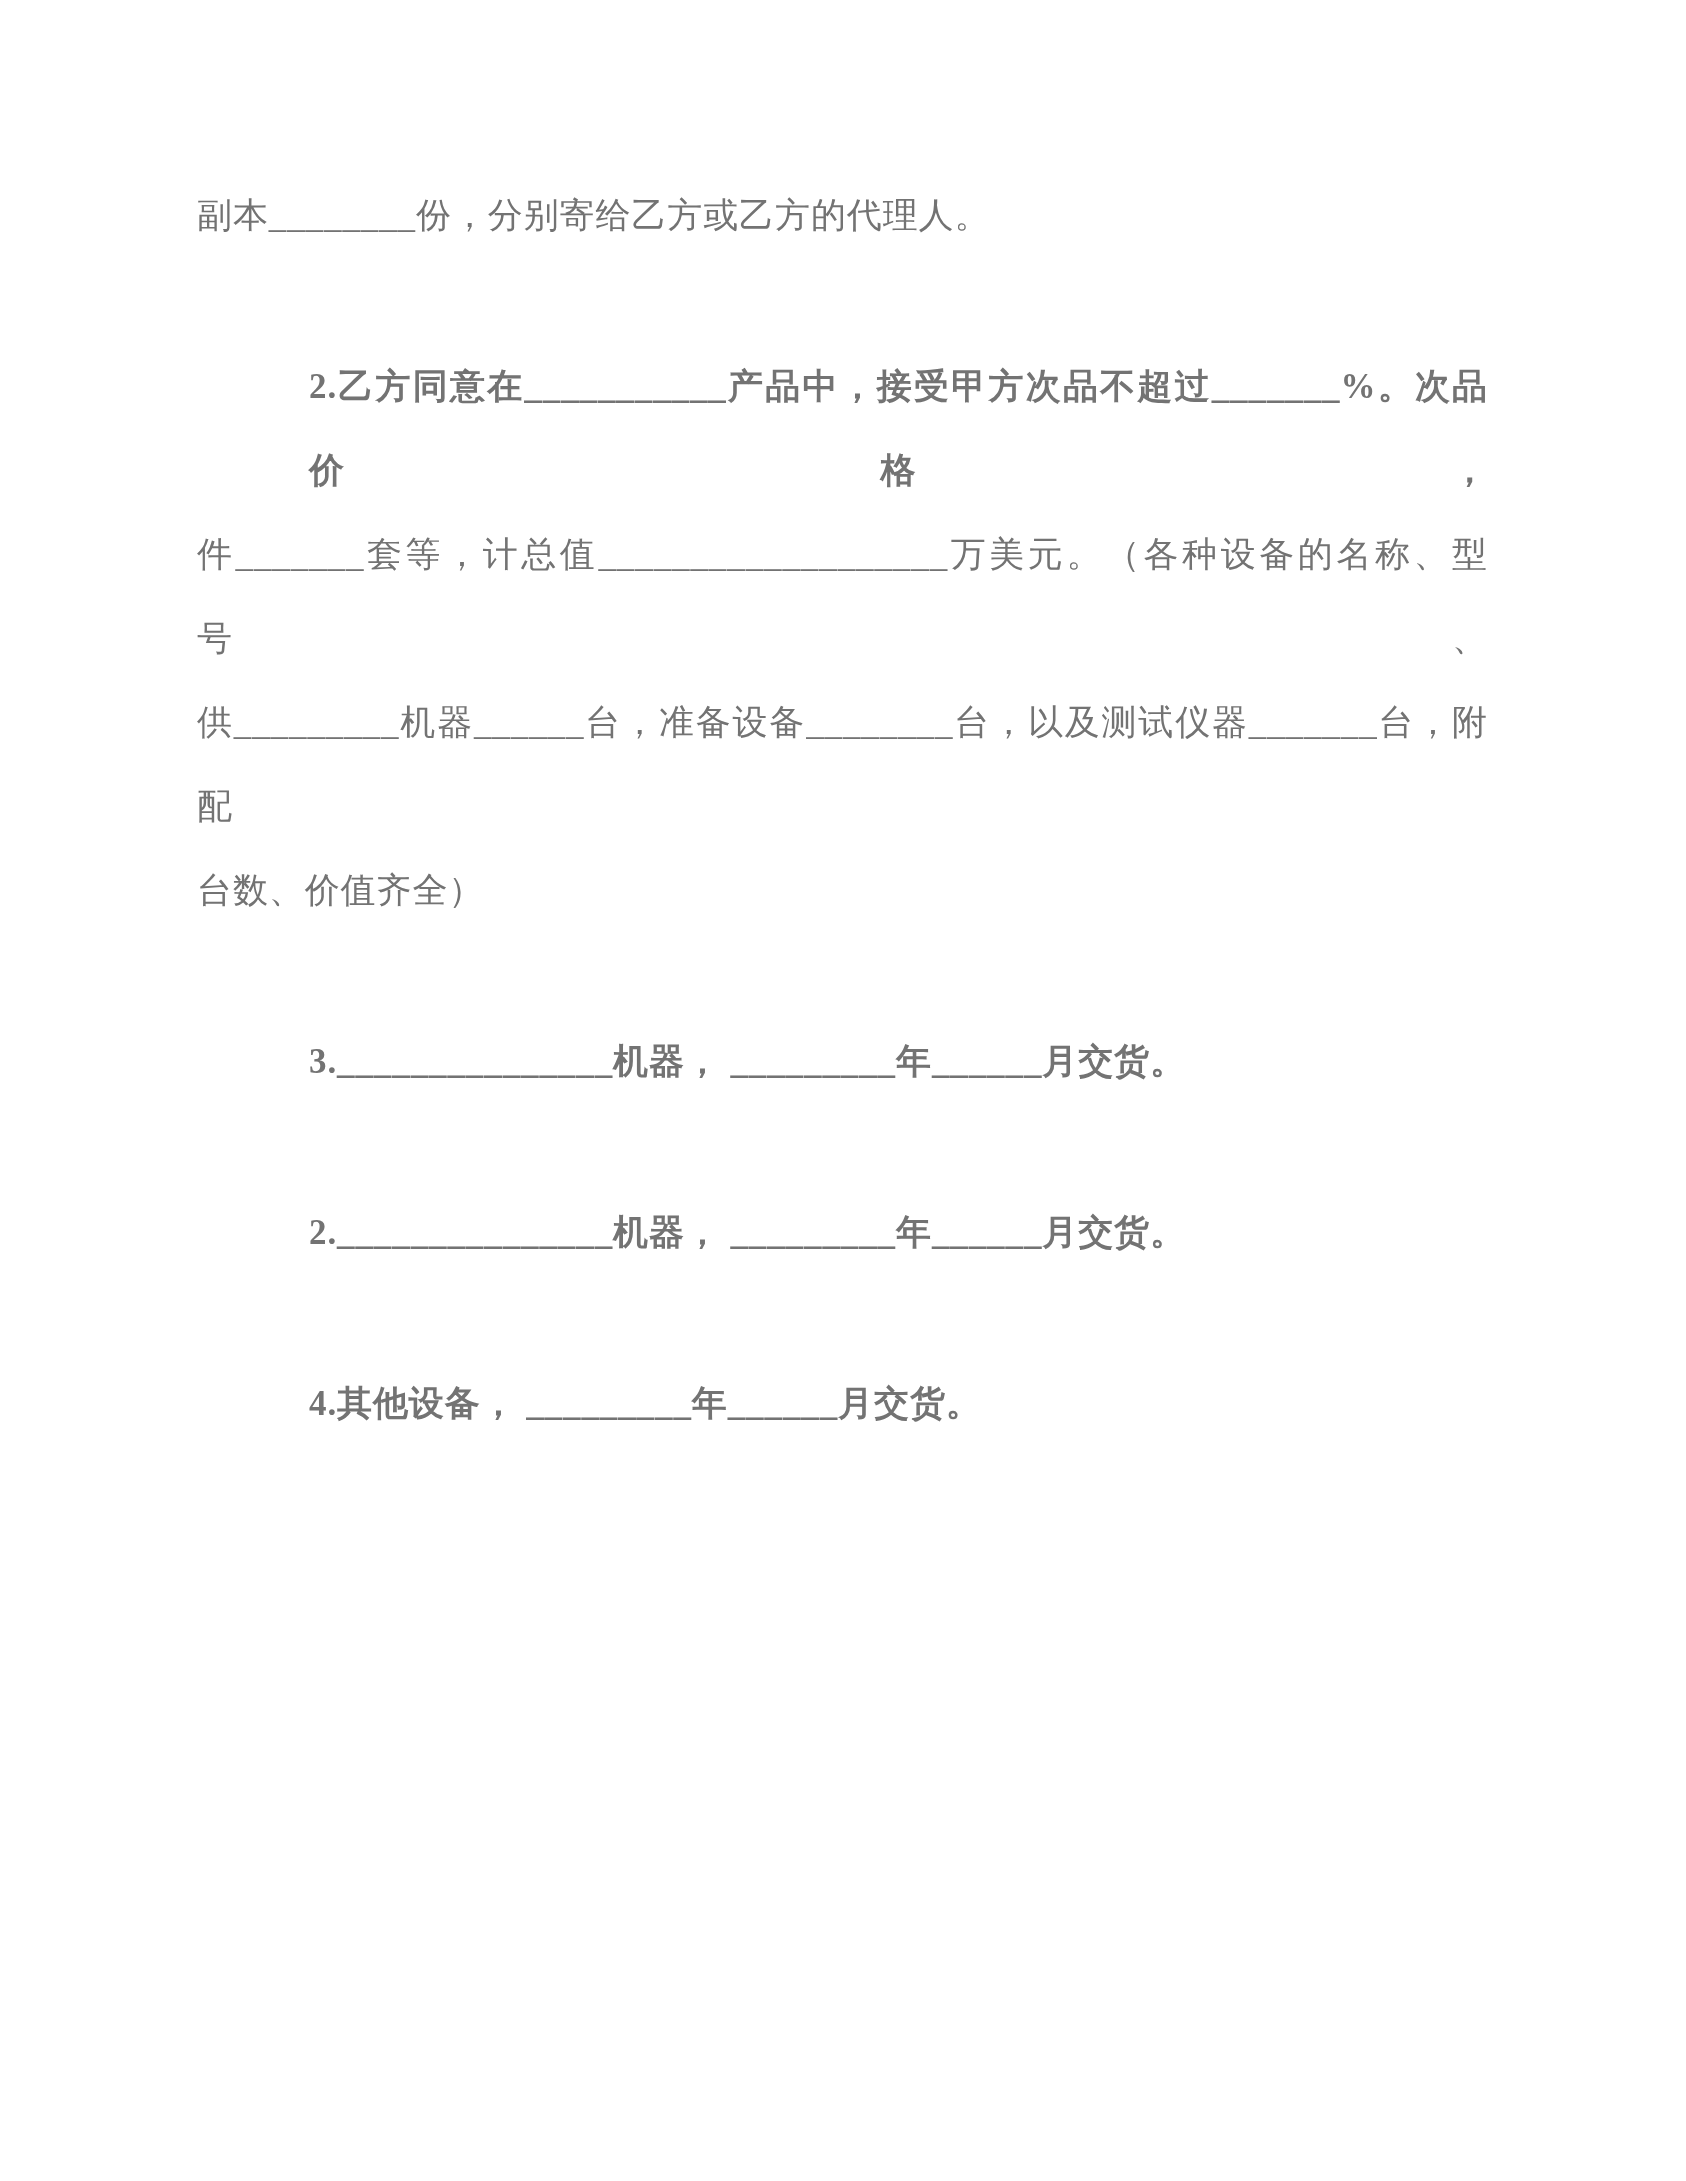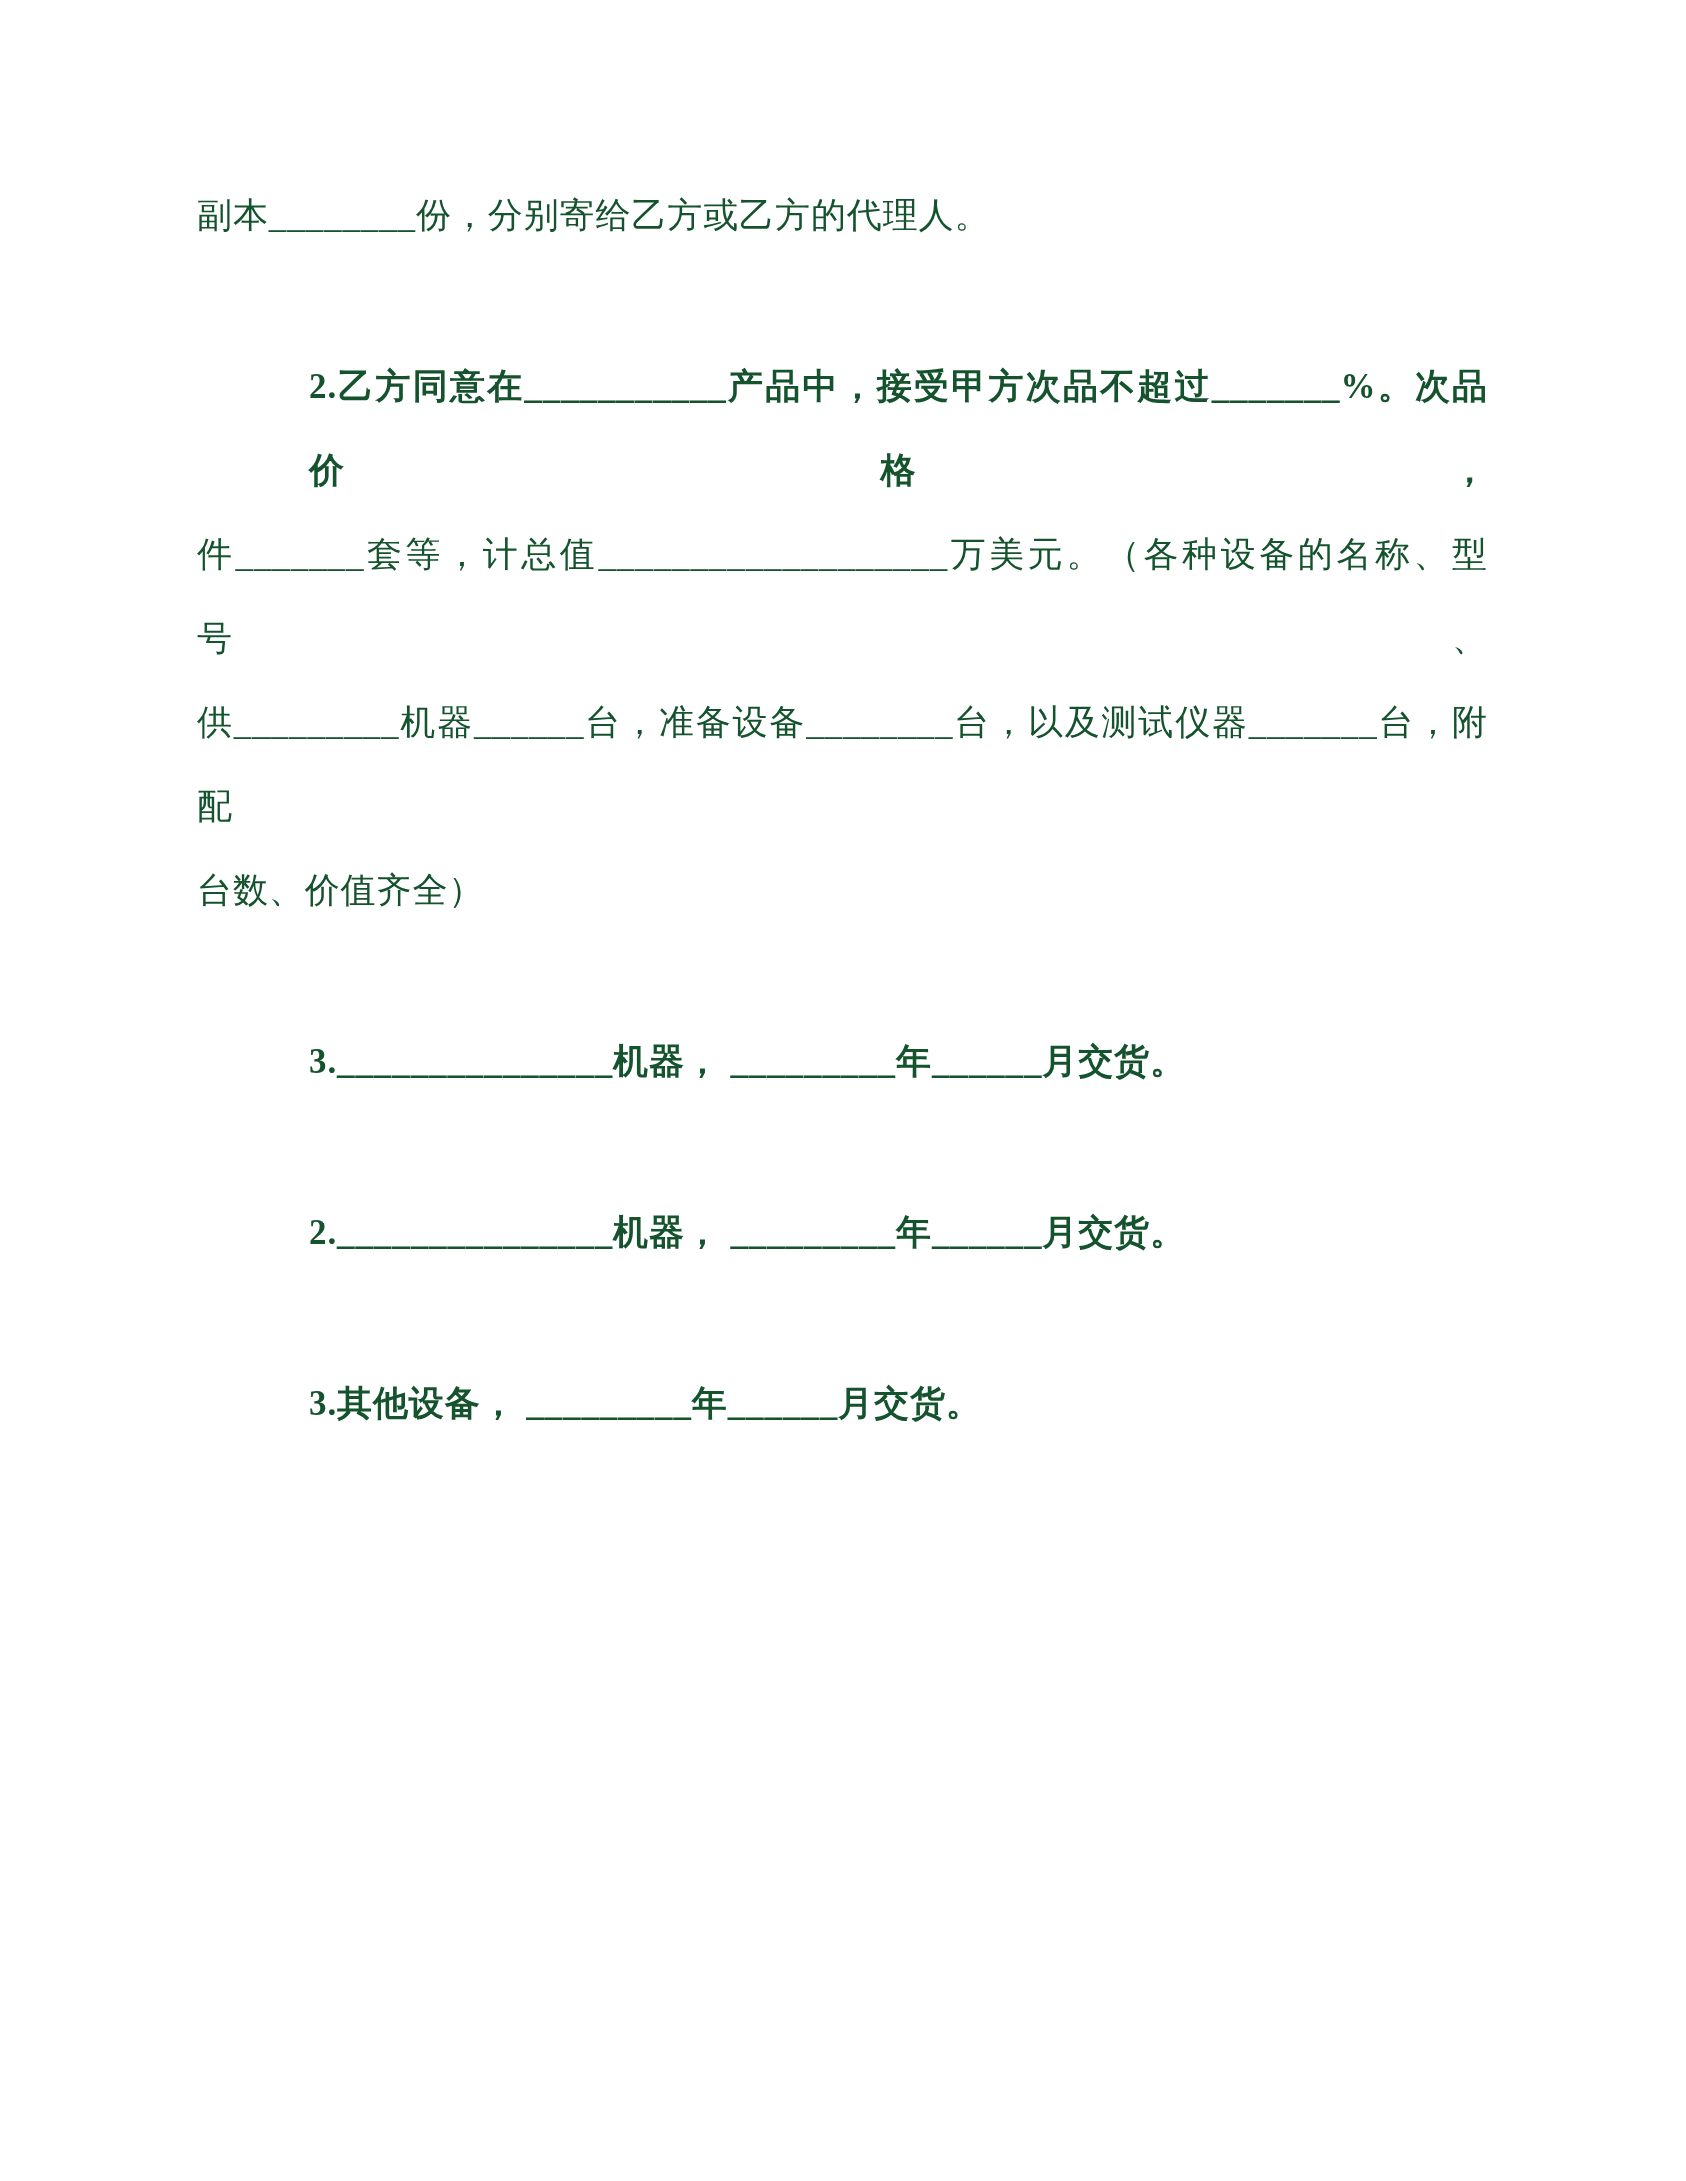--- a/index.html
+++ b/index.html
@@ -10,21 +10,21 @@
   .page {
     position: relative;
     width: 1686px;
     height: 2182px;
     margin: 0 auto;
     background: #ffffff;
     box-sizing: border-box;
     padding: 174px 198px 0 197px;
     font-family: "Liberation Serif", "DejaVu Serif", serif;
     font-size: 35px;
-    color: #14532d;
+    color: #737373;
     overflow: hidden;
   }
   .line {
     line-height: 84px;
     white-space: pre-wrap;
     letter-spacing: 0.9px;
     text-align: left;
   }
   
   .para {
@@ -57,16 +57,16 @@
 
   <div class="line jfull">供_________机器______台，准备设备________台，以及测试仪器_______台，附配</div>
 
   <div class="line">台数、价值齐全）</div>
 
 
   <div class="line para indent">3._______________机器， _________年______月交货。</div>
 
   <div class="line para indent">2._______________机器， _________年______月交货。</div>
 
-  <div class="line para indent">3.其他设备， _________年______月交货。</div>
+  <div class="line para indent">4.其他设备， _________年______月交货。</div>
 
 </div>
 
 
 </body></html>

